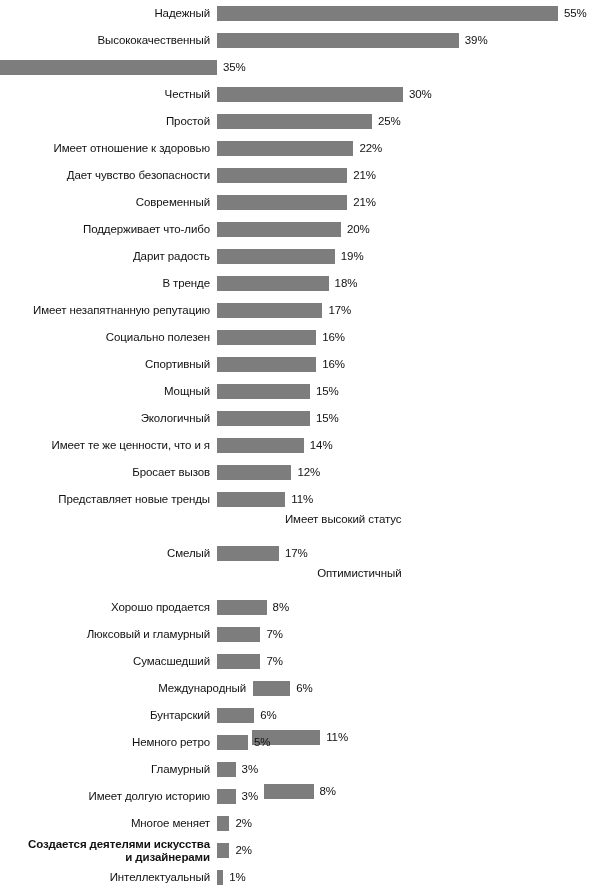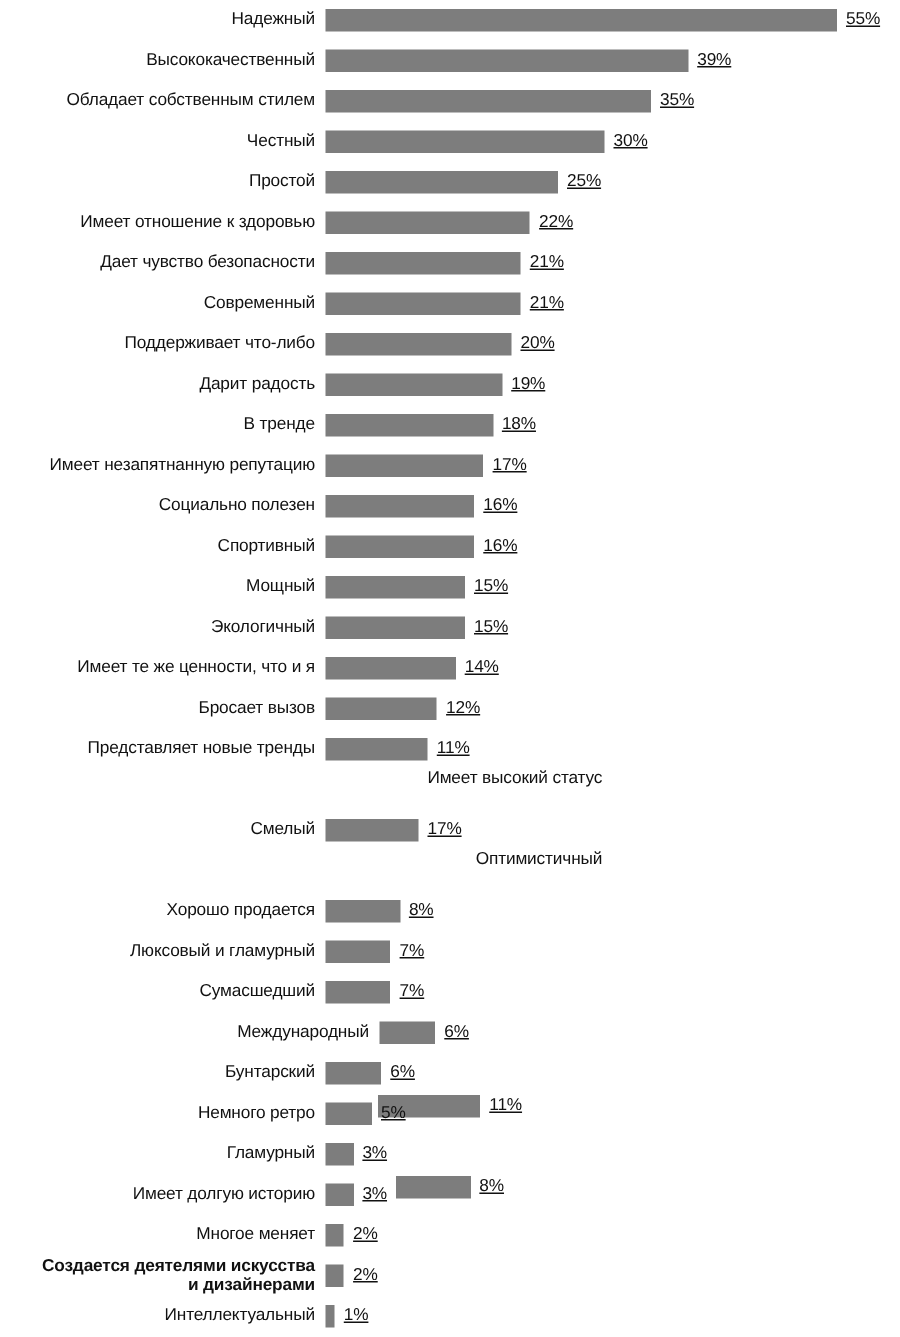--- a/index.html
+++ b/index.html
@@ -54,21 +54,20 @@
     background: #7d7d7d;
     flex: 0 0 auto;
   }
   .bar-value {
     font-size: 11.5px;
     line-height: 13px;
     color: #111111;
     padding-left: 6px;
     white-space: nowrap;
     letter-spacing: -0.1px;
-    text-decoration: underline;
   }
 </style>
 </head>
 <body>
 
 <div id="chart">
     <div class="row" style="top: 0px; height: 27px;">
       <div class="row-label">Надежный</div>
       <div class="bar-zone">
         <div class="bar" style="width: 341px; background: rgb(125, 125, 125);"></div>
@@ -76,21 +75,20 @@
       </div>
     </div>
     <div class="row" style="top: 27px; height: 27px;">
       <div class="row-label">Высококачественный</div>
       <div class="bar-zone">
         <div class="bar" style="width: 241.8px; background: rgb(125, 125, 125);"></div>
         <div class="bar-value">39%</div>
       </div>
     </div>
     <div class="row" style="top: 54px; height: 27px;">
-      <div class="row-label">Обладает собственным стилем</div>
       <div class="bar-zone">
         <div class="bar" style="width: 217px; background: rgb(125, 125, 125);"></div>
         <div class="bar-value">35%</div>
       </div>
     </div>
     <div class="row" style="top: 81px; height: 27px;">
       <div class="row-label">Честный</div>
       <div class="bar-zone">
         <div class="bar" style="width: 186px; background: rgb(125, 125, 125);"></div>
         <div class="bar-value">30%</div>

